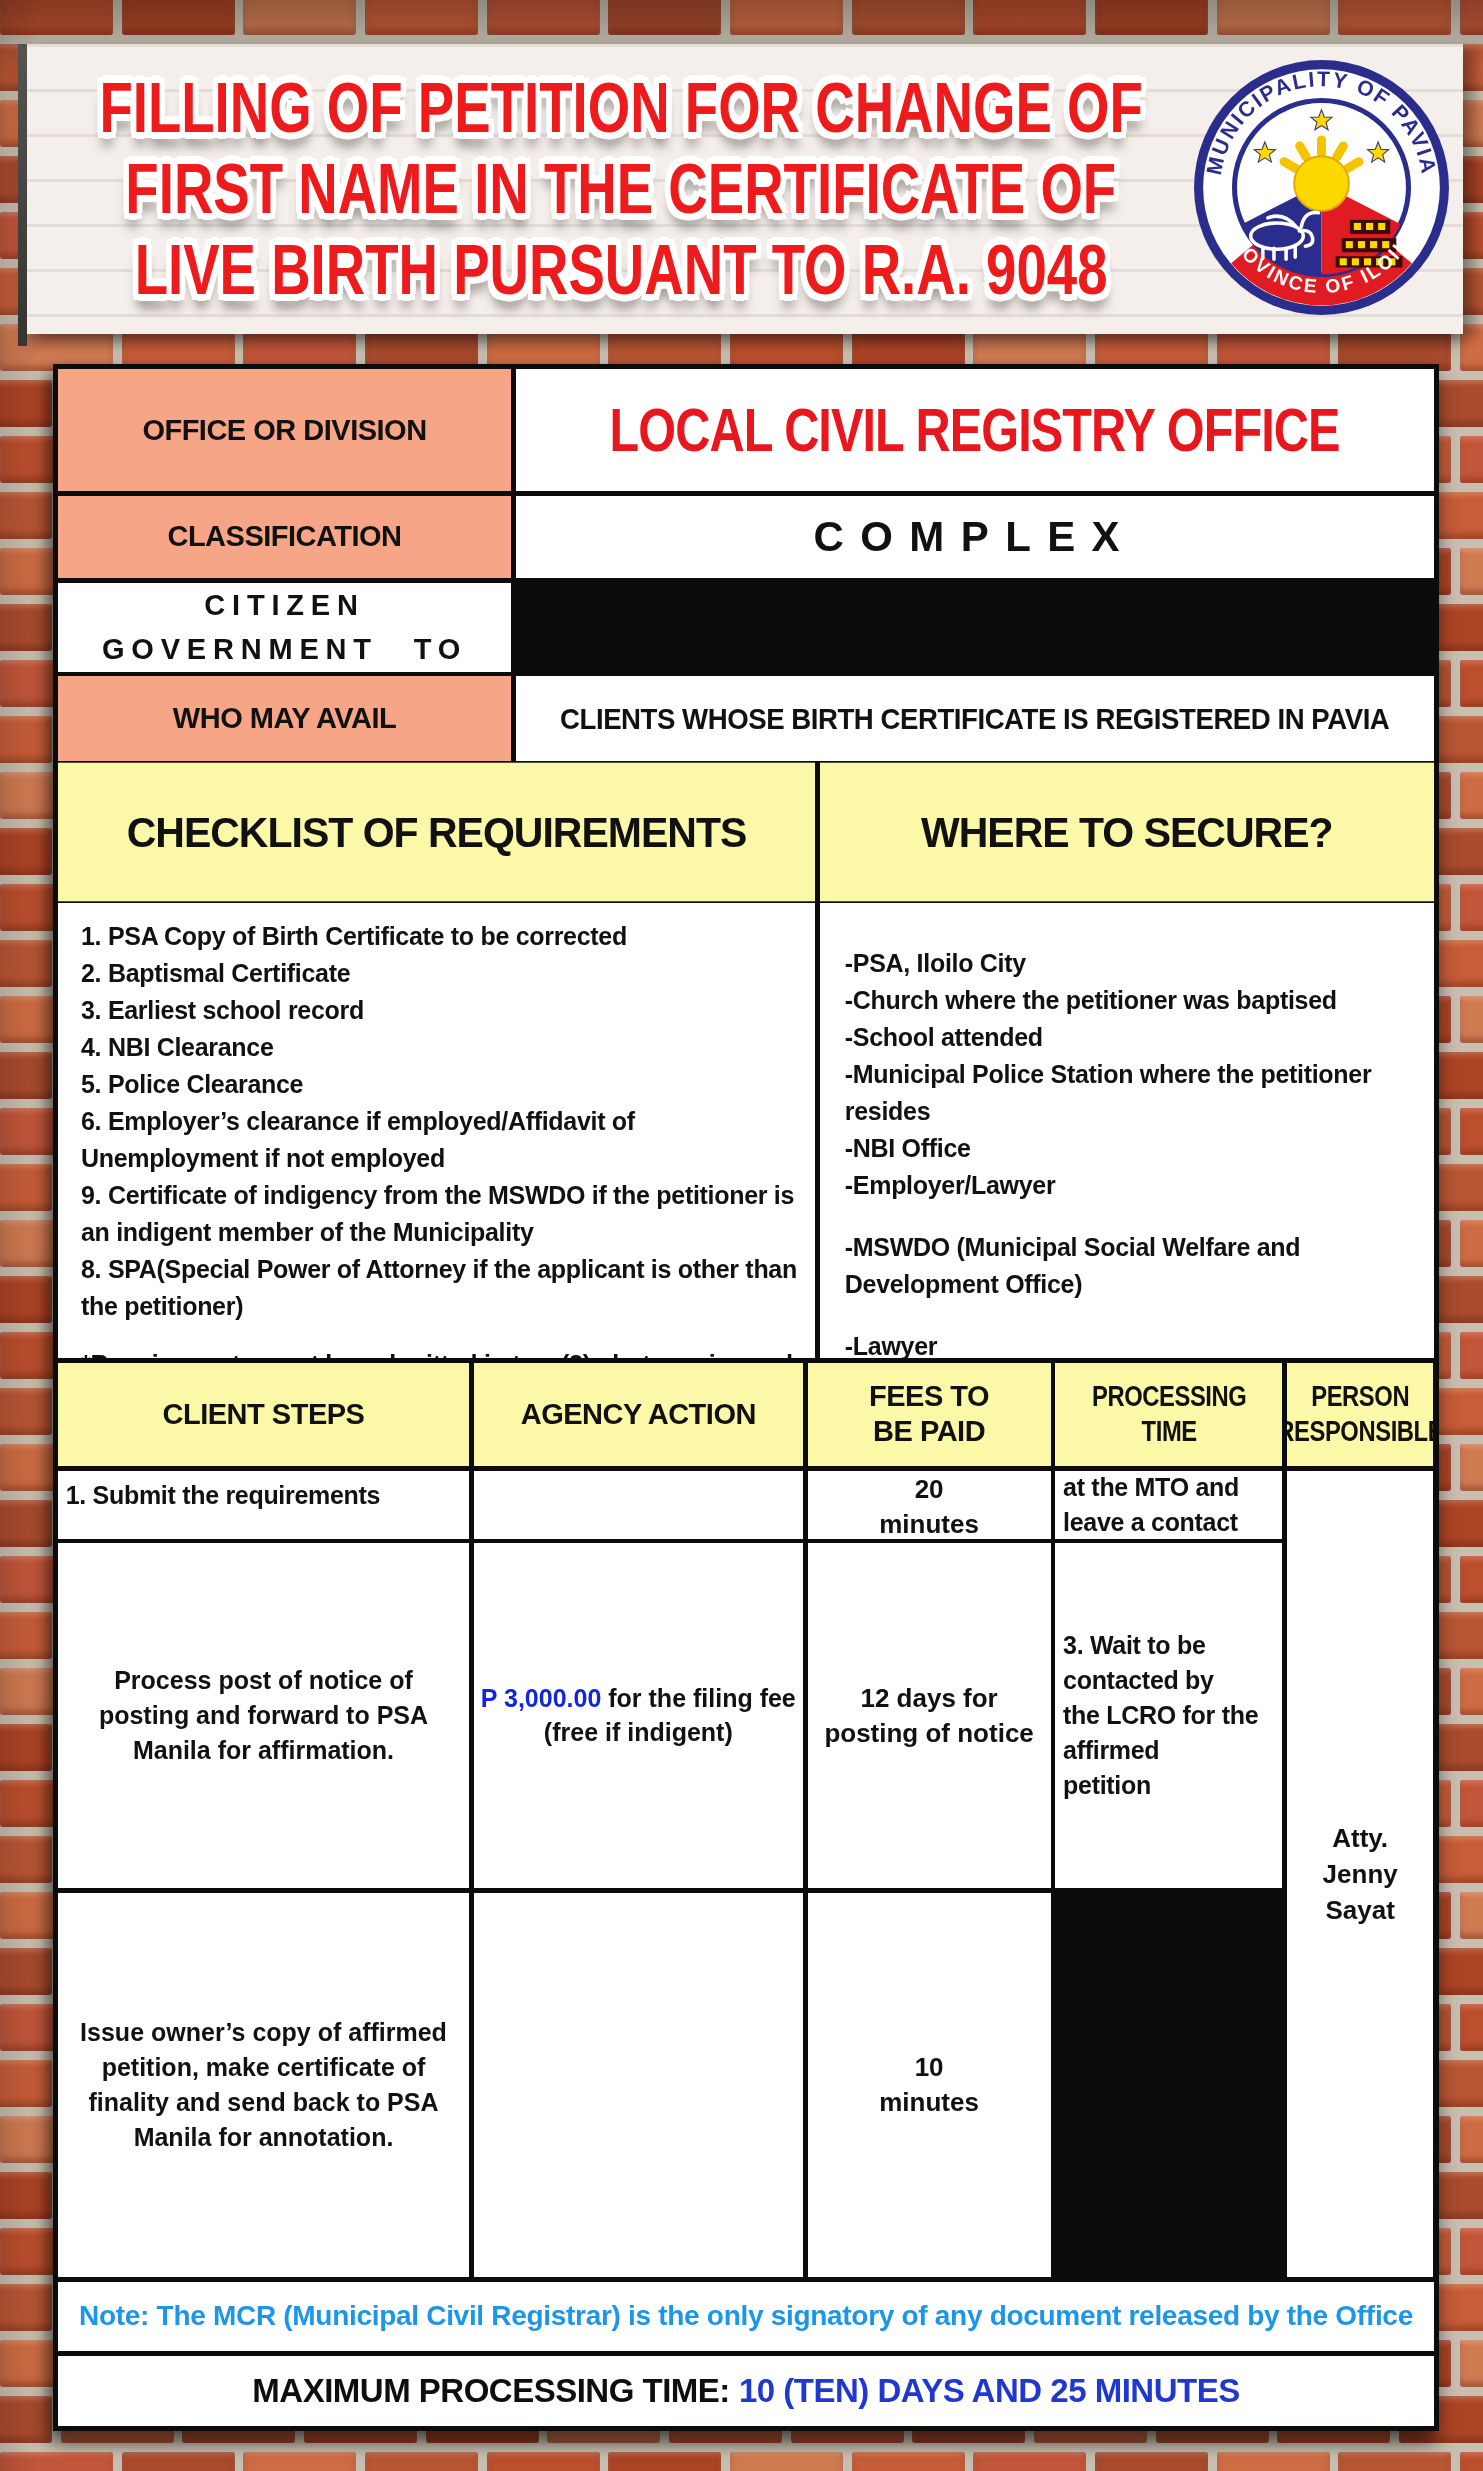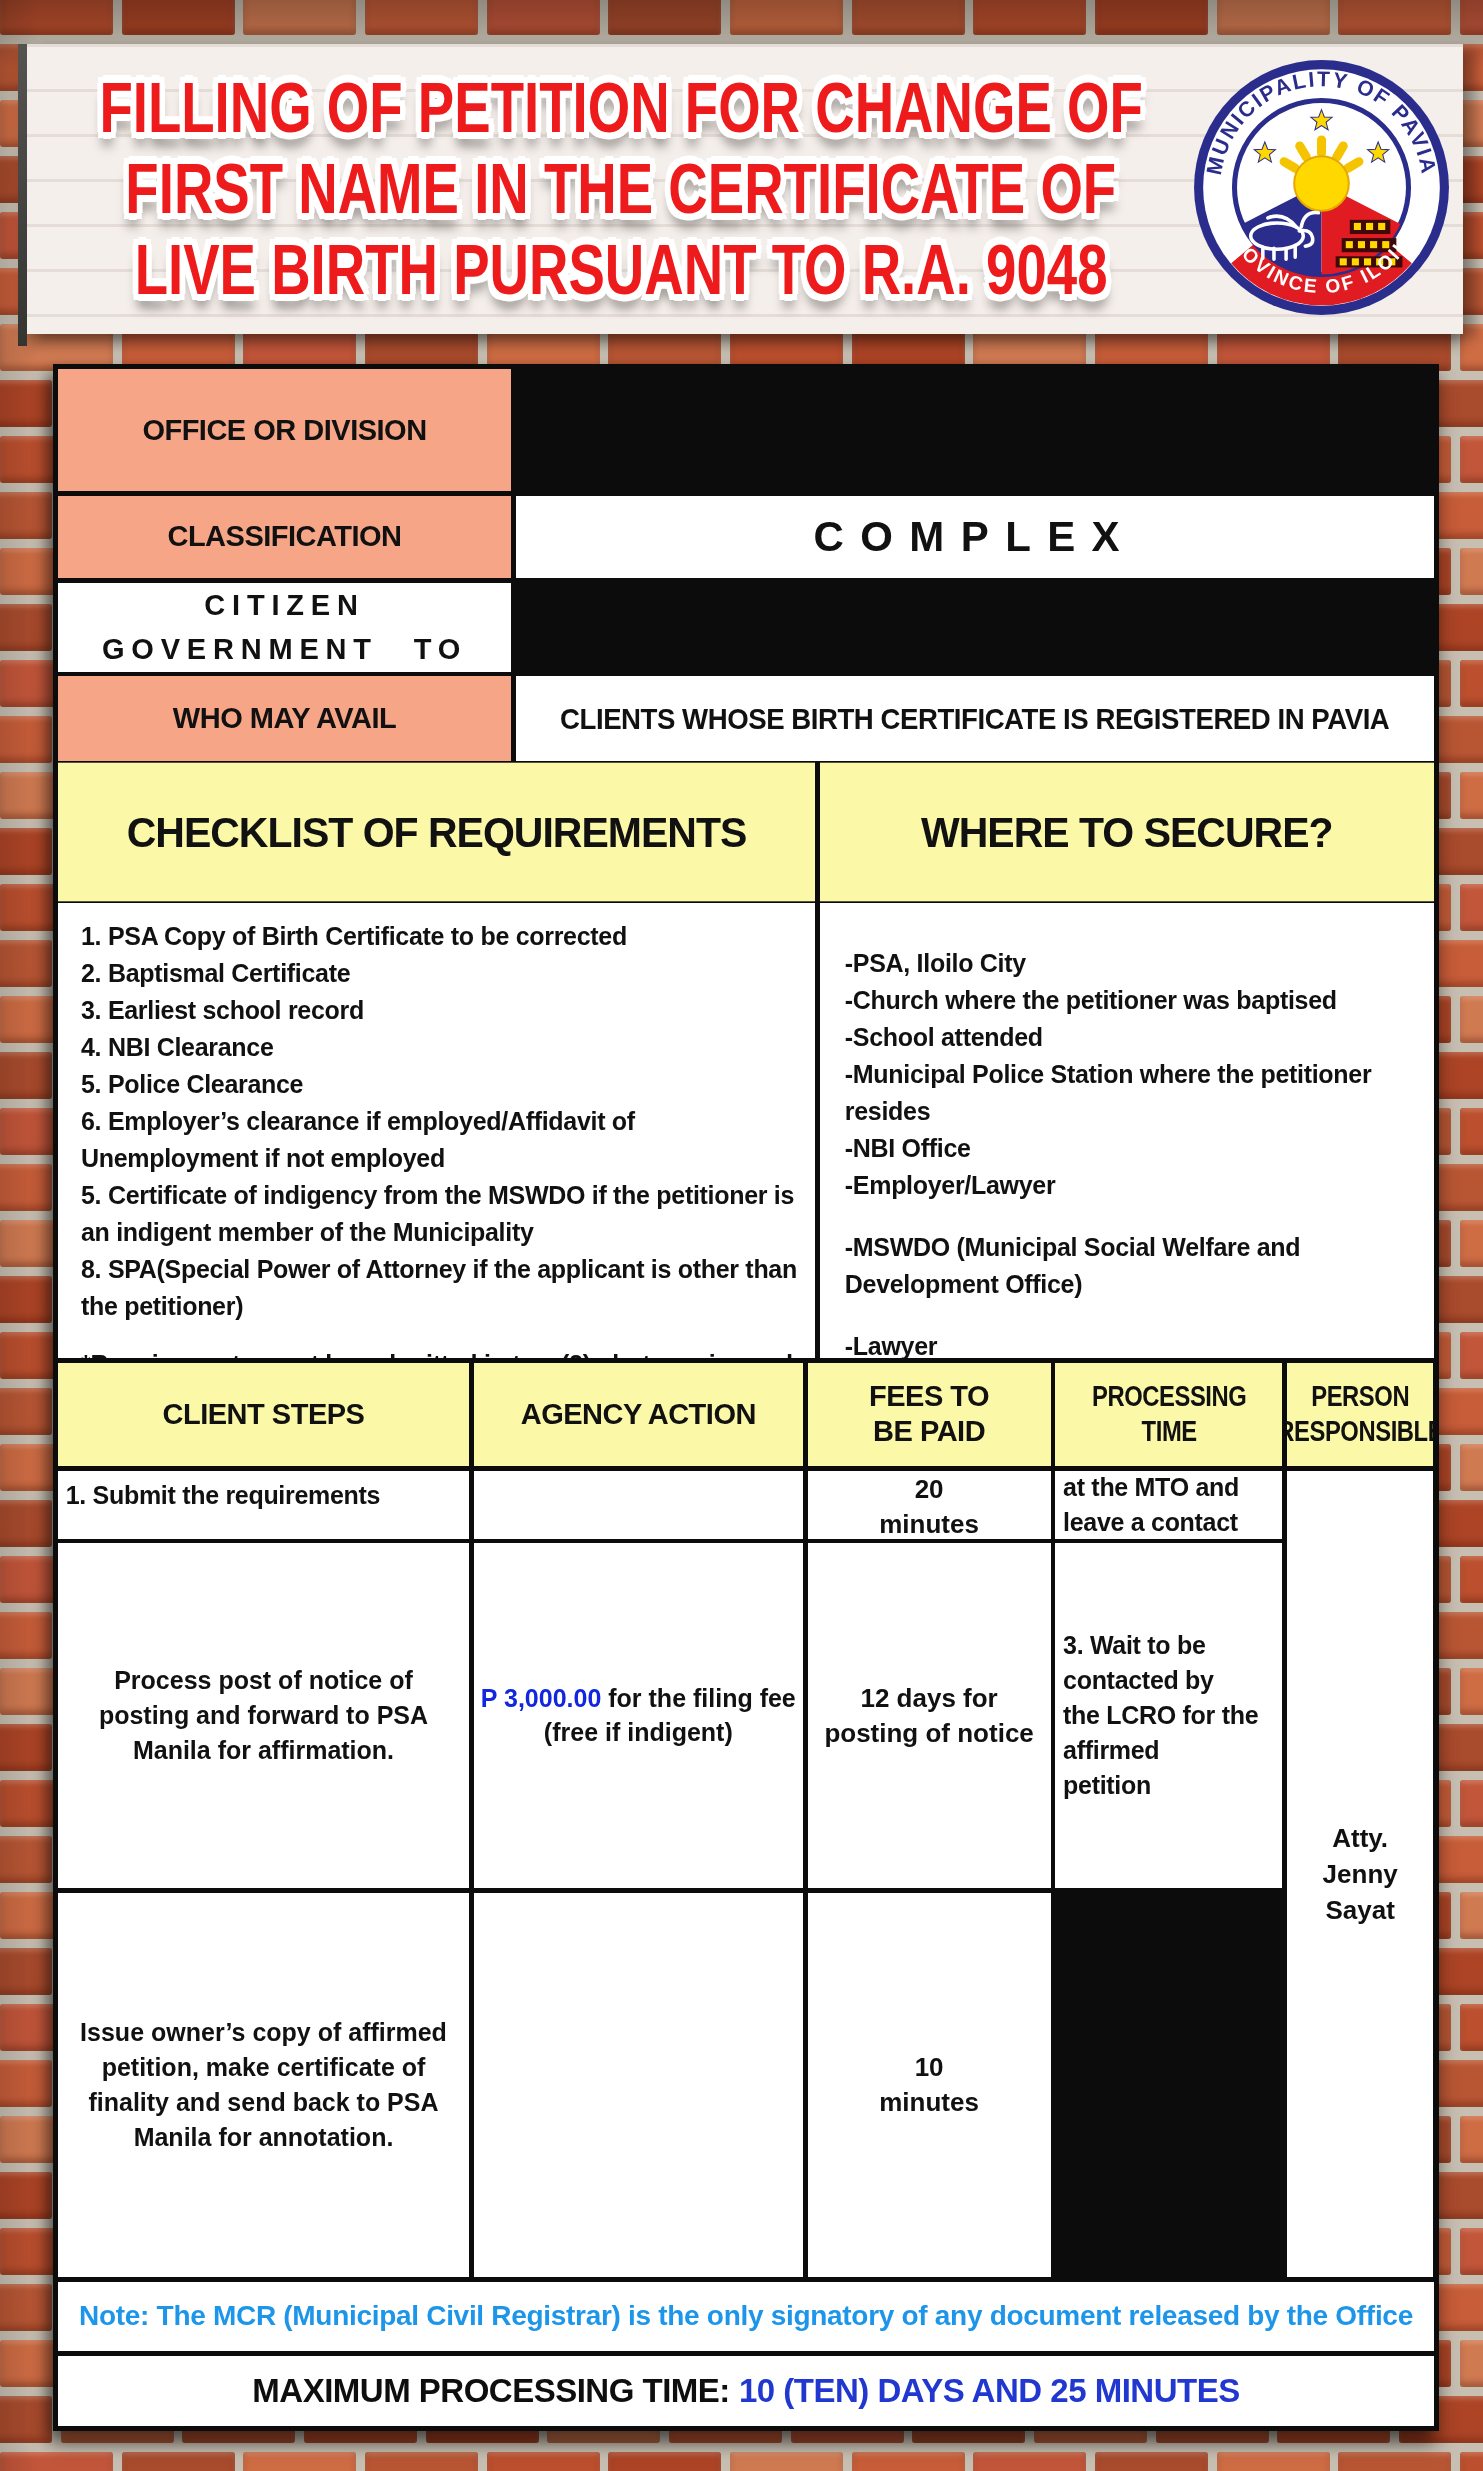--- a/index.html
+++ b/index.html
@@ -753,20 +753,23 @@
       <text font-size="19" font-weight="bold" fill="#ffffff" letter-spacing="2.5">
         <textPath href="#botArc" startOffset="50%" text-anchor="middle">PROVINCE OF ILOILO</textPath>
       </text>
     </svg>
   </div>
 
   <div id="board">
 
     <div class="grid row-info" style="height:122px">
       <div class="cell salmon label-txt">OFFICE OR DIVISION</div>
+      <div class="cell">
+        <span class="office-value">LOCAL CIVIL REGISTRY OFFICE</span>
+      </div>
     </div>
     <div class="grid row-info" style="height:82px">
       <div class="cell salmon label-txt">CLASSIFICATION</div>
       <div class="cell complex-value">COMPLEX</div>
     </div>
     <div class="grid row-info" style="height:89px">
       <div class="cell trans-value pre">GOVERNMENT TO CITIZEN
 GOVERNMENT TO GOVERNMENT</div>
     </div>
     <div class="grid row-info" style="height:85px">
@@ -783,21 +786,21 @@
 
     <div class="grid row-chk" style="height:455px">
       <div class="cell chk-body">
         <div>
             <div class="chk-item">1. PSA Copy of Birth Certificate to be corrected</div>
             <div class="chk-item">2. Baptismal Certificate</div>
             <div class="chk-item">3. Earliest school record</div>
             <div class="chk-item">4. NBI Clearance</div>
             <div class="chk-item">5. Police Clearance</div>
             <div class="chk-item">6. Employer’s clearance if employed/Affidavit of Unemployment if not employed</div>
-            <div class="chk-item">5. Certificate of indigency from the MSWDO if the petitioner is an indigent member of the Municipality</div>
+            <div class="chk-item">9. Certificate of indigency from the MSWDO if the petitioner is an indigent member of the Municipality</div>
             <div class="chk-item">8. SPA(Special Power of Attorney if the applicant is other than the petitioner)</div>
           </div>
         <div id="checklist-footnote">*Requirements must be submitted in two (2) photocopies and 5 photocopies for the Birth Certificate but original copy of the required documents must be presented upon submission.</div>
       </div>
       <div class="cell chk-body secure-body">
         <div>
             <div class="secure-item">-PSA, Iloilo City</div>
             <div class="secure-item">-Church where the petitioner was baptised</div>
             <div class="secure-item">-School attended</div>
             <div class="secure-item">-Municipal Police Station where the petitioner resides</div>

